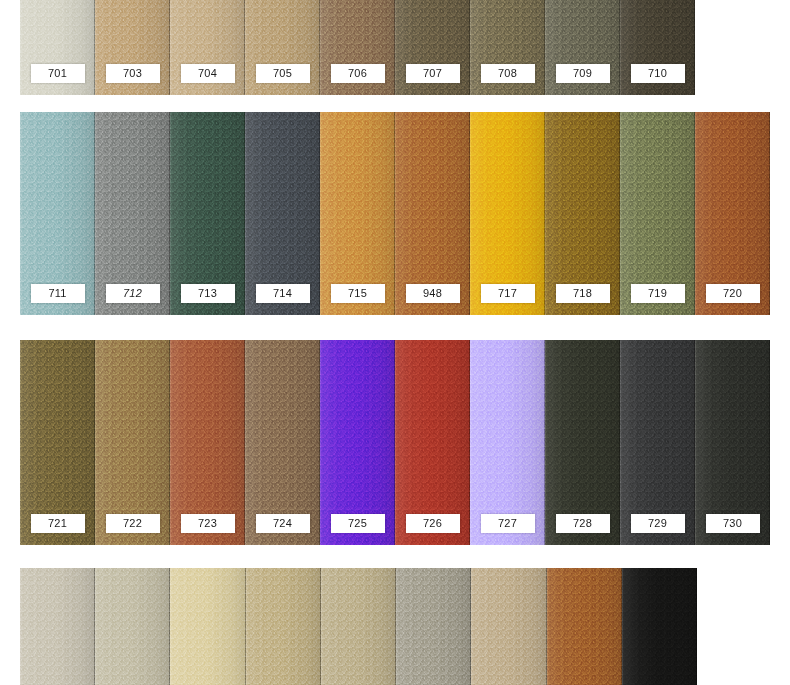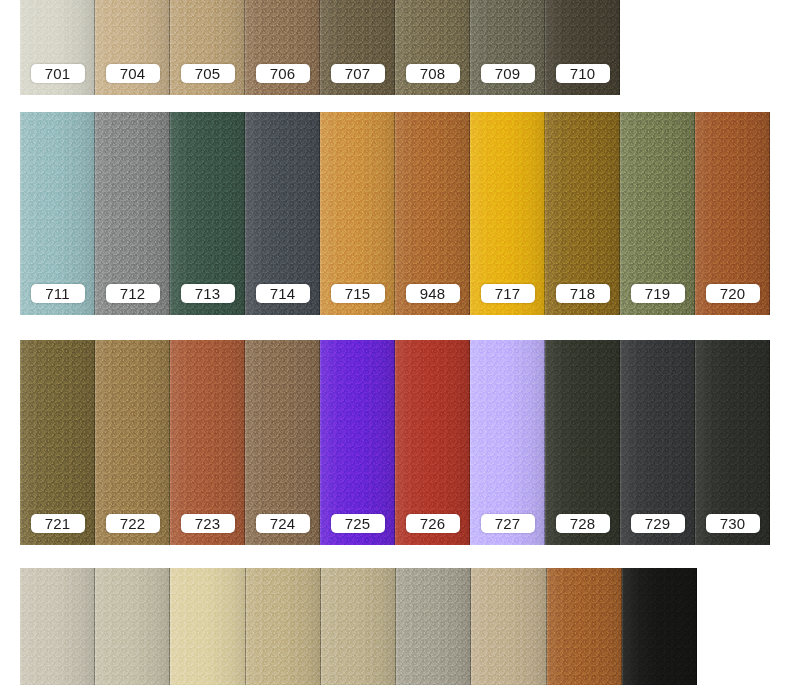--- a/index.html
+++ b/index.html
@@ -60,26 +60,26 @@
         rgba(0,0,0,0.06) 82%,
         rgba(0,0,0,0.13) 100%);
   }
   .swatch-label {
     position: absolute;
     left: 50%;
     transform: translateX(-50%);
     bottom: 12px;
     background: #ffffff;
     color: #1d1d1d;
-    font-size: 15px;
+    font-size: 11px;
     line-height: 19px;
     height: 19px;
     min-width: 40px;
     padding: 0 7px;
-    border-radius: 5px;
+    border-radius: 0;
     text-align: center;
     letter-spacing: 0.2px;
     font-family: "Liberation Sans", sans-serif;
     box-shadow: 0 0 2px rgba(0,0,0,0.28);
     white-space: nowrap;
   }
   .row-1 { left: 20px; top: 0px;   width: 750px; height: 95px;  }
   .row-2 { left: 20px; top: 112px; width: 750px; height: 203px; }
   .row-3 { left: 20px; top: 340px; width: 750px; height: 205px; }
   .row-4 { left: 20px; top: 568px; width: 677px; height: 117px; }
@@ -87,20 +87,25 @@
 </head>
 <body>
 
 <div id="swatch-board">
     <div class="swatch-row row-1">
       <div class="swatch" style="width: 10%; background-color: rgb(217, 216, 203);">
         <div class="grain"></div>
         <div class="sheen"></div>
         <div class="swatch-label">701</div>
       </div>
+      <div class="swatch" style="width: 10%; background-color: rgb(198, 171, 130);">
+        <div class="grain"></div>
+        <div class="sheen"></div>
+        <div class="swatch-label">703</div>
+      </div>
       <div class="swatch" style="width: 10%; background-color: rgb(203, 181, 145);">
         <div class="grain"></div>
         <div class="sheen"></div>
         <div class="swatch-label">704</div>
       </div>
       <div class="swatch" style="width: 10%; background-color: rgb(191, 167, 127);">
         <div class="grain"></div>
         <div class="sheen"></div>
         <div class="swatch-label">705</div>
       </div>
@@ -129,21 +134,21 @@
         <div class="sheen"></div>
         <div class="swatch-label">710</div>
       </div>
     </div>
     <div class="swatch-row row-2">
       <div class="swatch" style="width: 10%; background-color: rgb(156, 192, 194);">
         <div class="grain"></div>
         <div class="sheen"></div>
         <div class="swatch-label">711</div>
       </div>
-      <div class="swatch" style="width: 10%; background-color: rgb(138, 141, 139);">
+      <div class="swatch" style="width: 10%; background-color: rgb(138, 141, 139); font-style: italic;">
         <div class="grain"></div>
         <div class="sheen"></div>
         <div class="swatch-label">712</div>
       </div>
       <div class="swatch" style="width: 10%; background-color: rgb(62, 90, 76);">
         <div class="grain"></div>
         <div class="sheen"></div>
         <div class="swatch-label">713</div>
       </div>
       <div class="swatch" style="width: 10%; background-color: rgb(75, 81, 88);">

